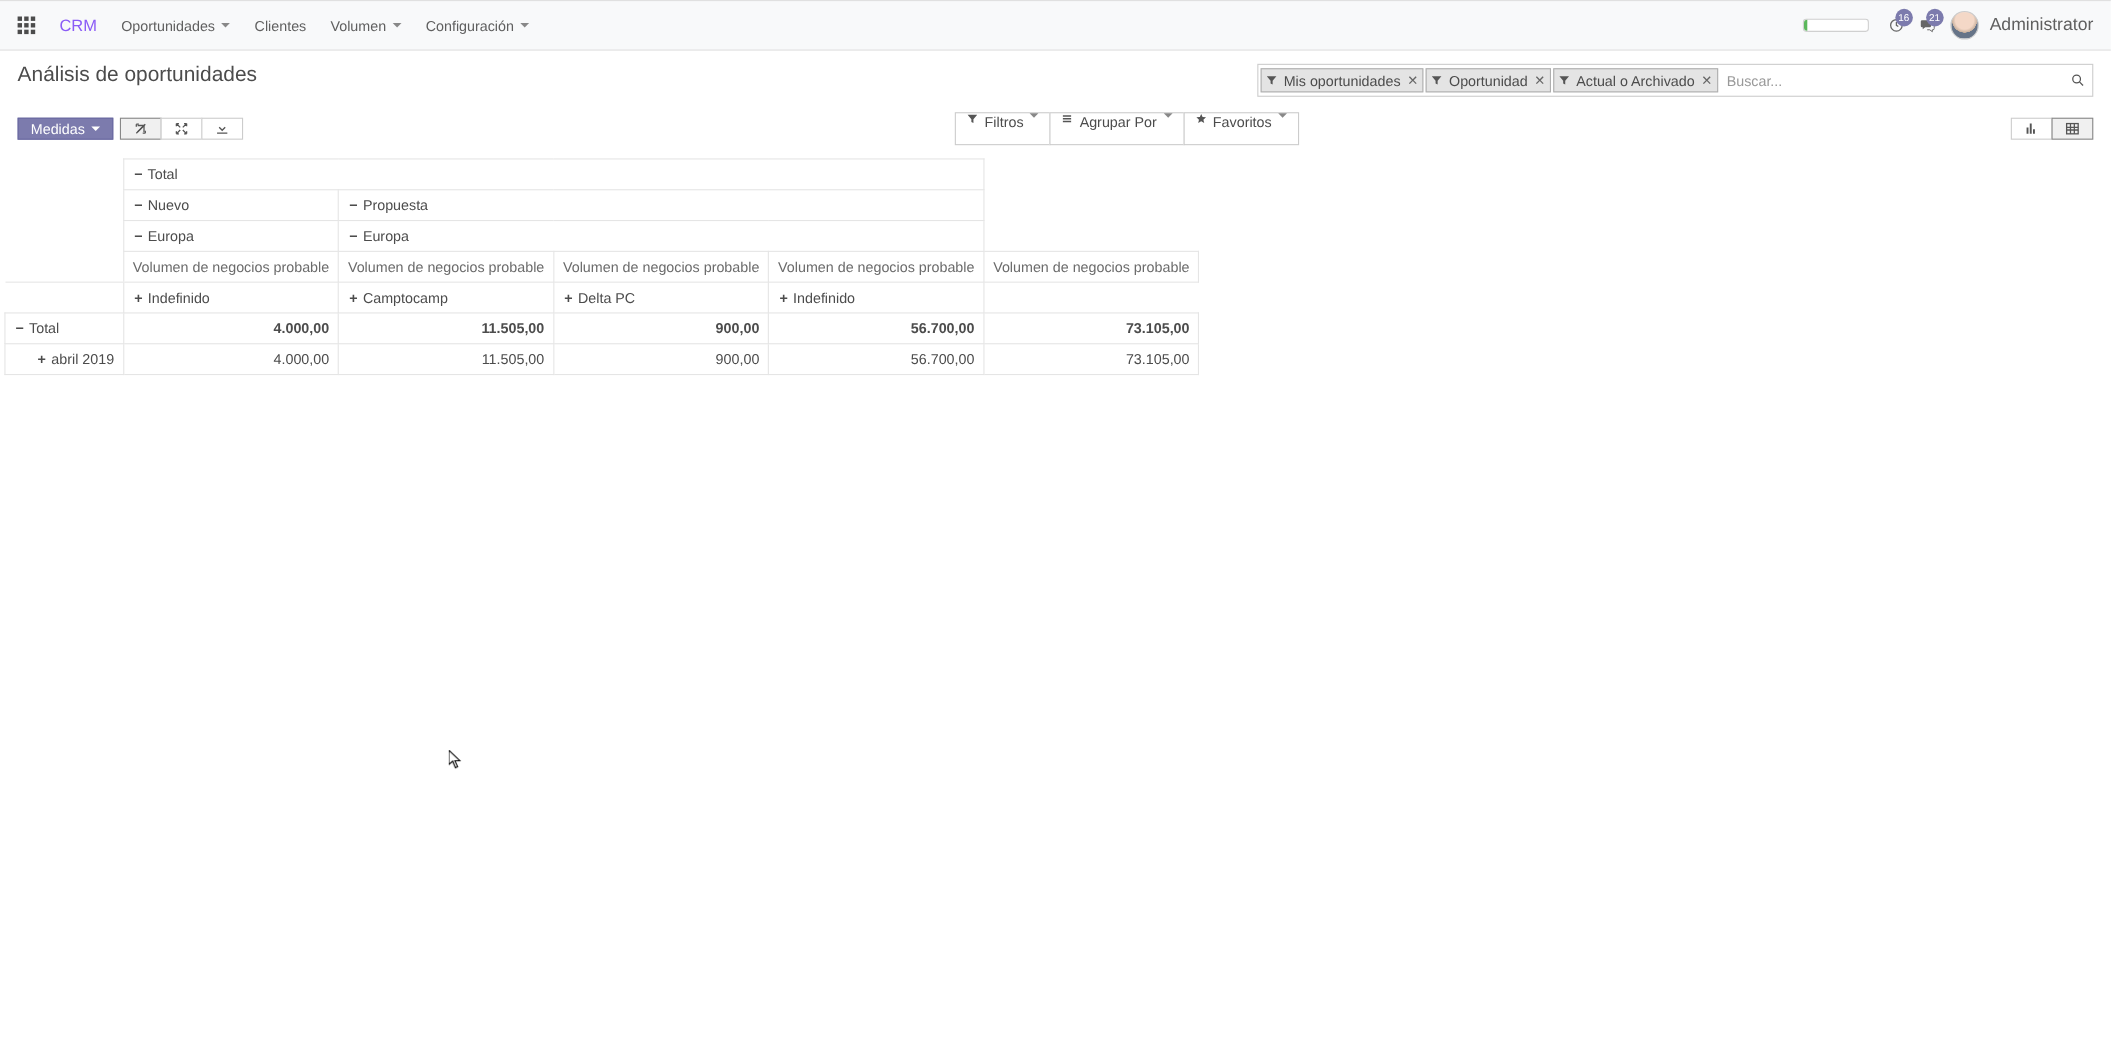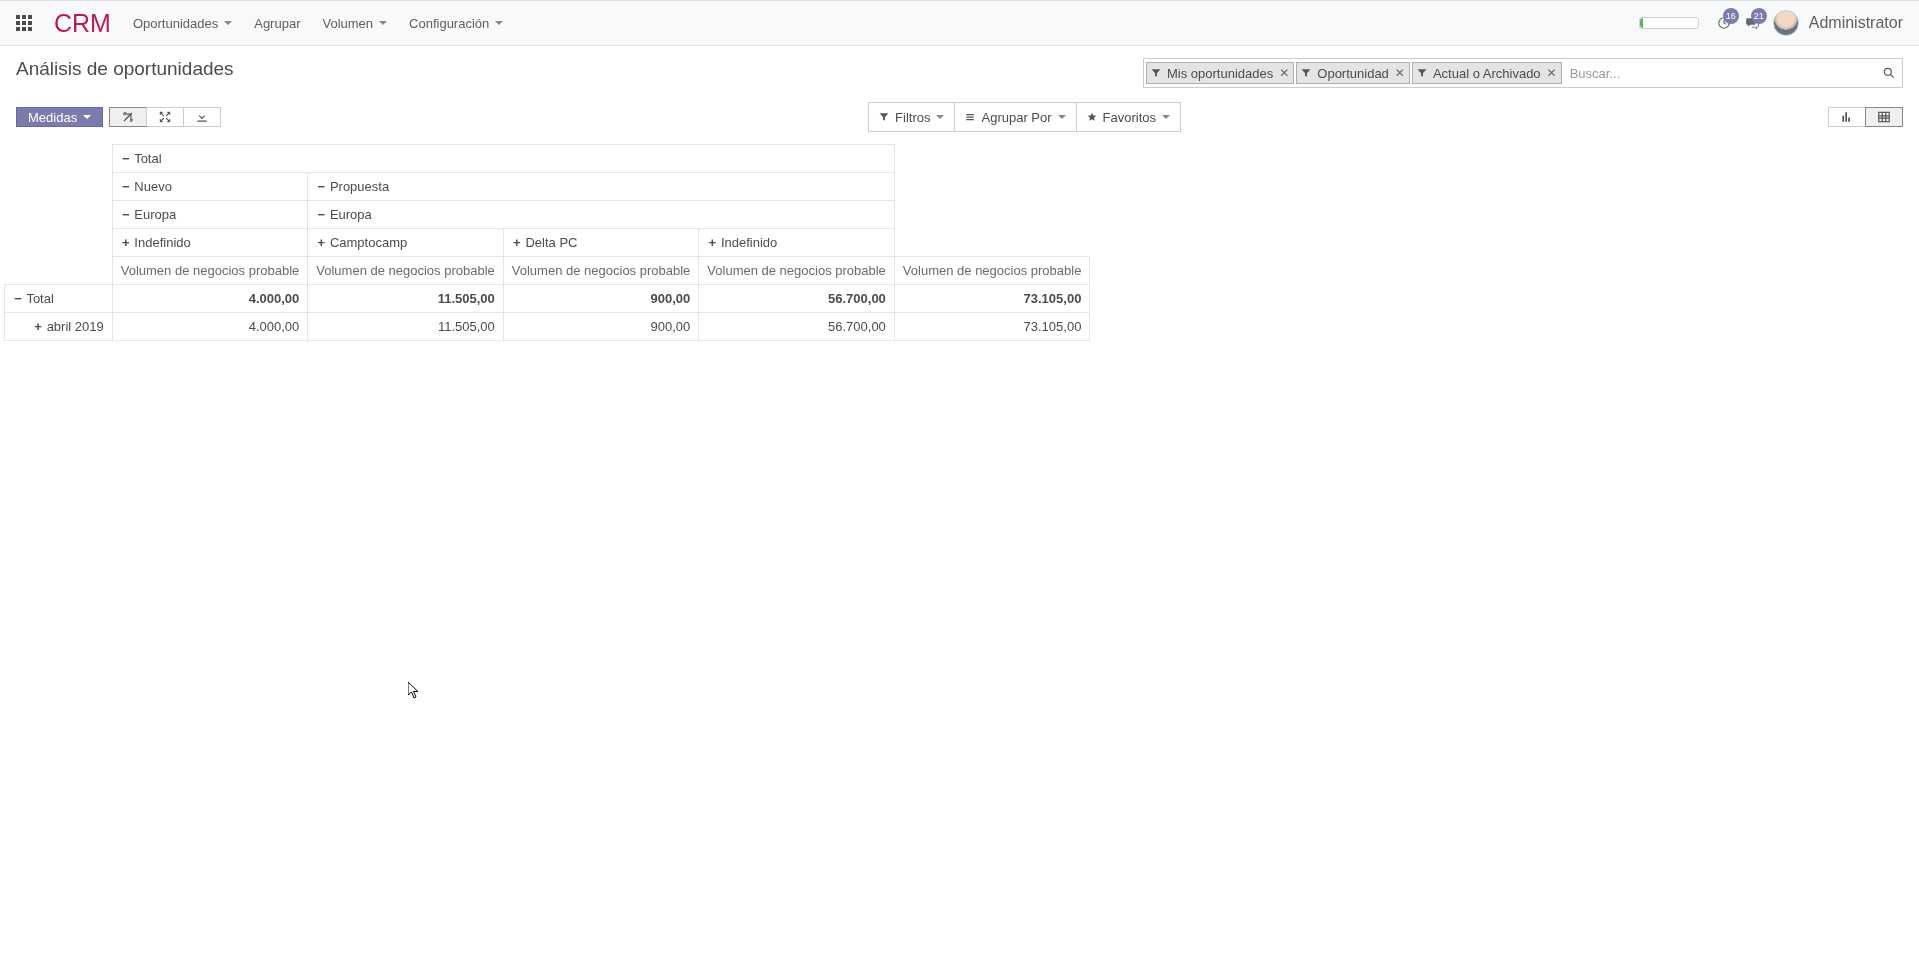--- a/index.html
+++ b/index.html
@@ -2,21 +2,21 @@
 <html><head>
 <meta charset="utf-8">
 <style>
 * { box-sizing: border-box; margin: 0; padding: 0; }
 html, body { height: 100%; }
 body { font-family: -apple-system, BlinkMacSystemFont, "Segoe UI", Helvetica, Arial, sans-serif; font-size: 13px; color: #4c4c4c; background: #fff; }
 
 .topbar { height: 46px; background: #f8f9fa; border-top: 1px solid #e0e0e0; border-bottom: 1px solid #e0e0e0; display: flex; align-items: center; padding: 0 16px; }
 .apps-icon { display: grid; grid-template-columns: repeat(3, 4px); grid-template-rows: repeat(3, 4px); gap: 2px; margin-right: 22px; cursor: pointer; }
 .apps-icon span { width: 4px; height: 4px; background: #4c4c4c; }
-.app-name { font-size: 25px; font-weight: 400; color: #be185d; margin-right: 22px; }
+.app-name { font-size: 15px; font-weight: 400; color: #8b5cf6; margin-right: 22px; }
 .nav-item { color: #5f5f5f; font-size: 13px; margin-right: 22px; cursor: pointer; display: inline-flex; align-items: center; }
 .caret-down-sm { width: 0; height: 0; border-left: 4px solid transparent; border-right: 4px solid transparent; border-top: 4px solid #888; margin-left: 6px; }
 .spacer { flex: 1; }
 .progress-bar { width: 60px; height: 12px; border: 1px solid #d0d0d0; border-radius: 3px; margin-right: 18px; background: #fff; position: relative; }
 .progress-bar .fill { position: absolute; left: 0; top: 0; bottom: 0; width: 6%; background: #5cb85c; border-radius: 3px 0 0 3px; }
 .status-icon { position: relative; margin-right: 14px; cursor: pointer; }
 .badge { position: absolute; top: -8px; right: -8px; min-width: 16px; height: 16px; background: #7c7bad; color: #fff; font-size: 9px; border-radius: 8px; display: flex; align-items: center; justify-content: center; padding: 0 3px; }
 .avatar { width: 26px; height: 26px; border-radius: 50%; background: radial-gradient(circle at 50% 30%, #f4d8c7 40%, #c9b19e 55%, #667488 56%); margin-right: 10px; border: 1px solid #ccc; }
 .user-name { font-size: 16px; color: #5f5f5f; }
 
@@ -32,21 +32,21 @@
 .mag-icon { margin-left: 6px; margin-right: 4px; cursor: pointer; }
 
 .toolbar { display: flex; align-items: center; padding: 8px 16px 12px; }
 .btn { border: 1px solid #ccc; background: #fff; height: 20px; padding: 0 11px; font-size: 13px; color: #4c4c4c; cursor: pointer; display: inline-flex; align-items: center; }
 .btn + .btn { margin-left: -1px; }
 .btn.primary { background: #7c7bad; color: #fff; border-color: #6969a0; margin-right: 6px; }
 .btn.active { border-color: #888; background: #f0f0f0; }
 .btn-group { display: inline-flex; margin-right: 8px; }
 .btn-group.right2 { margin-right: 0; }
 .toolbar-mid-spacer { flex: 1; }
-.toolbar .filter-btn { border: 1px solid #ccc; background: #fff; height: 30px; padding: 0 10px; font-size: 13px; color: #4c4c4c; cursor: pointer; display: inline-flex; align-items: center; }
+.toolbar .filter-btn { border: 1px solid #ccc; background: #fff; height: 30px; padding: 0 10px; font-size: 13px; color: #4c4c4c; cursor: pointer; display: inline-flex; align-items: flex-start; }
 .toolbar .filter-btn + .filter-btn { margin-left: -1px; }
 
 
 svg { display: block; }
 .icon-sm { width: 14px; height: 14px; }
 .icon-xs { width: 10px; height: 10px; }
 
 
 .pivot-wrap { padding: 0 0 0 4px; }
 table.pivot { border-collapse: collapse; }
@@ -78,21 +78,21 @@
       <span></span>
       <span></span>
   </div>
   <div class="app-name">CRM</div>
 
   <span class="nav-item">
     <span>Oportunidades</span>
     <span class="caret-down-sm"></span>
   </span>
   <span class="nav-item">
-    <span>Agrupar</span>
+    <span>Clientes</span>
   </span>
   <span class="nav-item">
     <span>Volumen</span>
     <span class="caret-down-sm"></span>
   </span>
   <span class="nav-item">
     <span>Configuración</span>
     <span class="caret-down-sm"></span>
   </span>
 
@@ -260,46 +260,46 @@
           <span class="toggle-minus">−</span>
           <span>Europa</span>
         </th>
         <th class="colhead" colspan="3">
           <span class="toggle-minus">−</span>
           <span>Europa</span>
         </th>
         <th style="border:none;border-left:1px solid #e5e5e5;background:transparent"></th>
       </tr>
       <tr>
+        <th style="border:none;border-bottom:1px solid #e5e5e5;background:transparent"></th>
+        <th class="measure-label">Volumen de negocios probable</th>
+        <th class="measure-label">Volumen de negocios probable</th>
+        <th class="measure-label">Volumen de negocios probable</th>
+        <th class="measure-label">Volumen de negocios probable</th>
+        <th class="measure-label">Volumen de negocios probable</th>
+      </tr>
+      <tr>
         <th style="border:none;background:transparent"></th>
         <th class="colhead">
           <span class="toggle-plus">+</span>
           <span>Indefinido</span>
         </th>
         <th class="colhead">
           <span class="toggle-plus">+</span>
           <span>Camptocamp</span>
         </th>
         <th class="colhead">
           <span class="toggle-plus">+</span>
           <span>Delta PC</span>
         </th>
         <th class="colhead">
           <span class="toggle-plus">+</span>
           <span>Indefinido</span>
         </th>
         <th style="border:none;border-left:1px solid #e5e5e5;background:transparent"></th>
-      </tr>
-      <tr>
-        <th style="border:none;border-bottom:1px solid #e5e5e5;background:transparent"></th>
-        <th class="measure-label">Volumen de negocios probable</th>
-        <th class="measure-label">Volumen de negocios probable</th>
-        <th class="measure-label">Volumen de negocios probable</th>
-        <th class="measure-label">Volumen de negocios probable</th>
-        <th class="measure-label">Volumen de negocios probable</th>
       </tr>
     </thead>
     <tbody>
       <tr class="total">
         <td class="rowhead">
           <span class="toggle-minus">−</span>
           <span>Total</span>
         </td>
         <td class="num">4.000,00</td>
         <td class="num">11.505,00</td>

